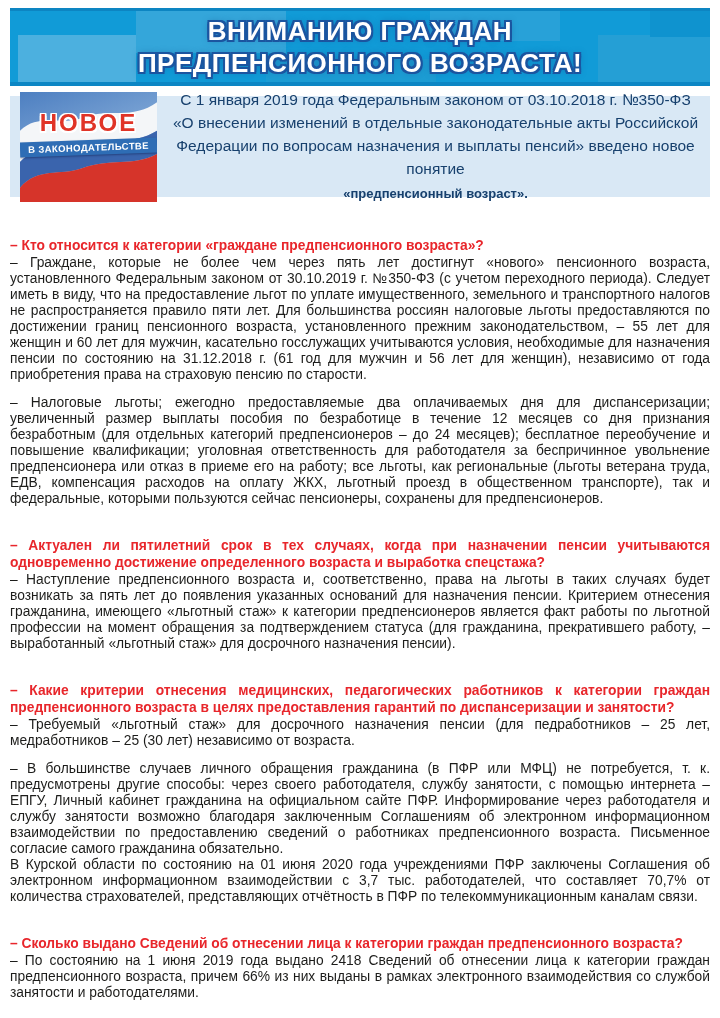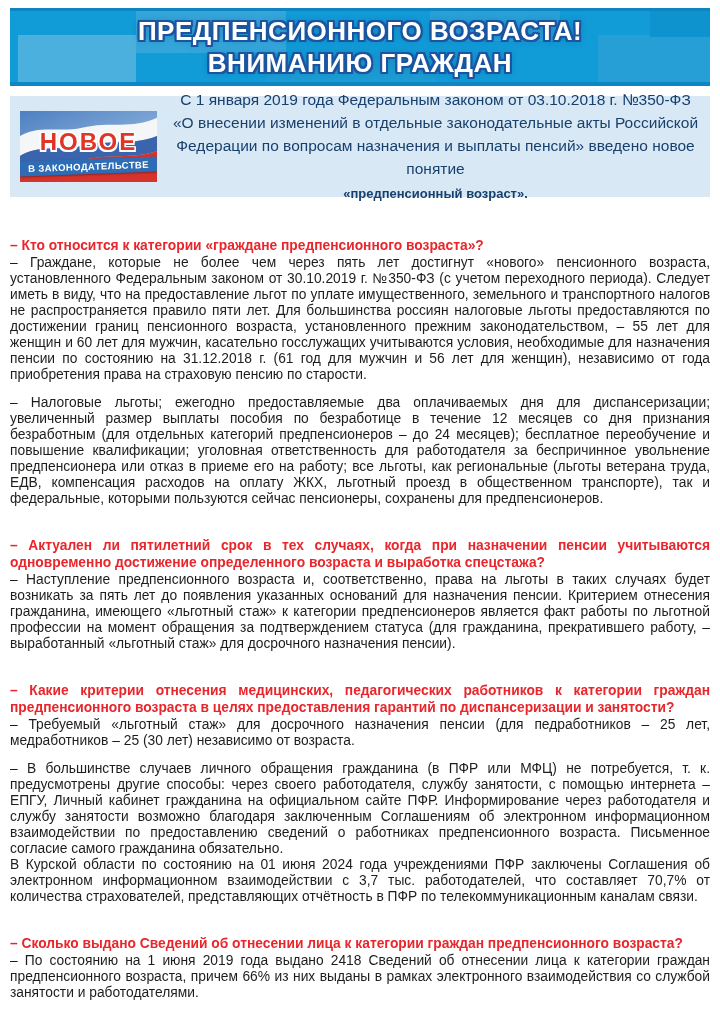--- a/index.html
+++ b/index.html
@@ -23,21 +23,21 @@
   .header-banner .s6{ left:640px; top:0;  width:60px; height:26px; background:#0f93cf;}
   .header-line{
     position:relative; color:#ffffff; font-weight:bold; font-size:26px; line-height:32px;
     letter-spacing:.5px; text-align:center;
     text-shadow:-2px -2px 0 #1b55a0, 2px -2px 0 #1b55a0, -2px 2px 0 #1b55a0, 2px 2px 0 #1b55a0,
                 -2px 0 0 #1b55a0, 2px 0 0 #1b55a0, 0 -2px 0 #1b55a0, 0 2px 0 #1b55a0, 0 0 7px rgba(18,64,130,.55);
   }
 
   
   .intro{ margin-top:10px; background:#d9e8f5; padding:8px 10px; display:flex; align-items:center; gap:14px; height:101px; }
-  .flag{ position:relative; width:137px; height:71px; flex:0 0 auto; overflow:hidden; background:linear-gradient(160deg,#4d7fc1 0%,#7aa3d4 45%,#c2d7ec 100%); }
+  .flag{ position:relative; width:137px; height:110px; flex:0 0 auto; overflow:hidden; background:linear-gradient(160deg,#4d7fc1 0%,#7aa3d4 45%,#c2d7ec 100%); }
   .flag svg{ position:absolute; left:0; top:0; width:100%; height:100%; }
   .flag-novoe{
     position:absolute; left:0; right:0; top:17px; text-align:center;
     color:#e03427; font-weight:bold; font-size:24px; letter-spacing:2px;
     text-shadow:-1.5px -1.5px 0 #fff, 1.5px -1.5px 0 #fff, -1.5px 1.5px 0 #fff, 1.5px 1.5px 0 #fff,
                 -1.5px 0 0 #fff, 1.5px 0 0 #fff, 0 -1.5px 0 #fff, 0 1.5px 0 #fff;
   }
   .flag-ribbon{
     position:absolute; left:0; right:0; top:48px; background:#2e6db5; padding:2px 0;
     color:#fff; font-weight:bold; font-size:9.5px; text-align:center; letter-spacing:.4px;
@@ -57,22 +57,22 @@
 
 <div class="page">
 
   <div class="banner header-banner">
     <span class="sq s1"></span>
     <span class="sq s2"></span>
     <span class="sq s3"></span>
     <span class="sq s4"></span>
     <span class="sq s5"></span>
     <span class="sq s6"></span>
+    <div class="header-line">ВНИМАНИЮ ГРАЖДАН</div>
     <div class="header-line">ПРЕДПЕНСИОННОГО ВОЗРАСТА!</div>
-    <div class="header-line">ВНИМАНИЮ ГРАЖДАН</div>
   </div>
 
   <div class="intro">
     <div class="flag">
       <svg viewBox="0 0 137 85" preserveAspectRatio="none">
         <path d="M0,30 C18,16 40,26 62,20 C90,12 112,22 137,8 L137,30 C112,42 90,34 62,42 C40,48 18,40 0,54 Z" fill="#f4f6f8"></path>
         <path d="M0,54 C18,40 40,48 62,42 C90,34 112,42 137,30 L137,48 C112,58 90,51 62,59 C40,65 18,58 0,74 Z" fill="#3a64ad"></path>
         <path d="M0,74 C18,58 40,65 62,59 C90,51 112,58 137,48 L137,85 L0,85 Z" fill="#d6342a"></path>
       </svg>
       <div class="flag-novoe">НОВОЕ</div>
@@ -95,21 +95,21 @@
     <div class="qa-block">
       <p class="q">– Актуален ли пятилетний срок в тех случаях, когда при назначении пенсии учитываются одновременно достижение определенного возраста и выработка спецстажа?</p>
       <p class="a">– Наступление предпенсионного возраста и, соответственно, права на льготы в таких случаях будет возникать за пять лет до появления указанных оснований для назначения пенсии. Критерием отнесения гражданина, имеющего «льготный стаж» к категории предпенсионеров является факт работы по льготной профессии на момент обращения за подтверждением статуса (для гражданина, прекратившего работу, – выработанный «льготный стаж» для досрочного назначения пенсии).</p>
     </div>
     <div class="qa-block">
       <p class="q">– Какие критерии отнесения медицинских, педагогических работников к категории граждан предпенсионного возраста в целях предоставления гарантий по диспансеризации и занятости?</p>
       <p class="a">– Требуемый «льготный стаж» для досрочного назначения пенсии (для педработников – 25 лет, медработников – 25 (30 лет) независимо от возраста.</p>
     </div>
     <div class="qa-block">
       <p class="a">– В большинстве случаев личного обращения гражданина (в ПФР или МФЦ) не потребуется, т. к. предусмотрены другие способы: через своего работодателя, службу занятости, с помощью интернета – ЕПГУ, Личный кабинет гражданина на официальном сайте ПФР. Информирование через работодателя и службу занятости возможно благодаря заключенным Соглашениям об электронном информационном взаимодействии по предоставлению сведений о работниках предпенсионного возраста. Письменное согласие самого гражданина обязательно.</p>
-      <p class="a">В Курской области по состоянию на 01 июня 2024 года учреждениями ПФР заключены Соглашения об электронном информационном взаимодействии с 3,7 тыс. работодателей, что составляет 70,7% от количества страхователей, представляющих отчётность в ПФР по телекоммуникационным каналам связи.</p>
+      <p class="a">В Курской области по состоянию на 01 июня 2020 года учреждениями ПФР заключены Соглашения об электронном информационном взаимодействии с 3,7 тыс. работодателей, что составляет 70,7% от количества страхователей, представляющих отчётность в ПФР по телекоммуникационным каналам связи.</p>
     </div>
     <div class="qa-block">
       <p class="q">– Сколько выдано Сведений об отнесении лица к категории граждан предпенсионного возраста?</p>
       <p class="a">– По состоянию на 1 июня 2019 года выдано 2418 Сведений об отнесении лица к категории граждан предпенсионного возраста, причем 66% из них выданы в рамках электронного взаимодействия со службой занятости и работодателями.</p>
     </div>
   </div>
 
 </div>
 
 </body></html>

